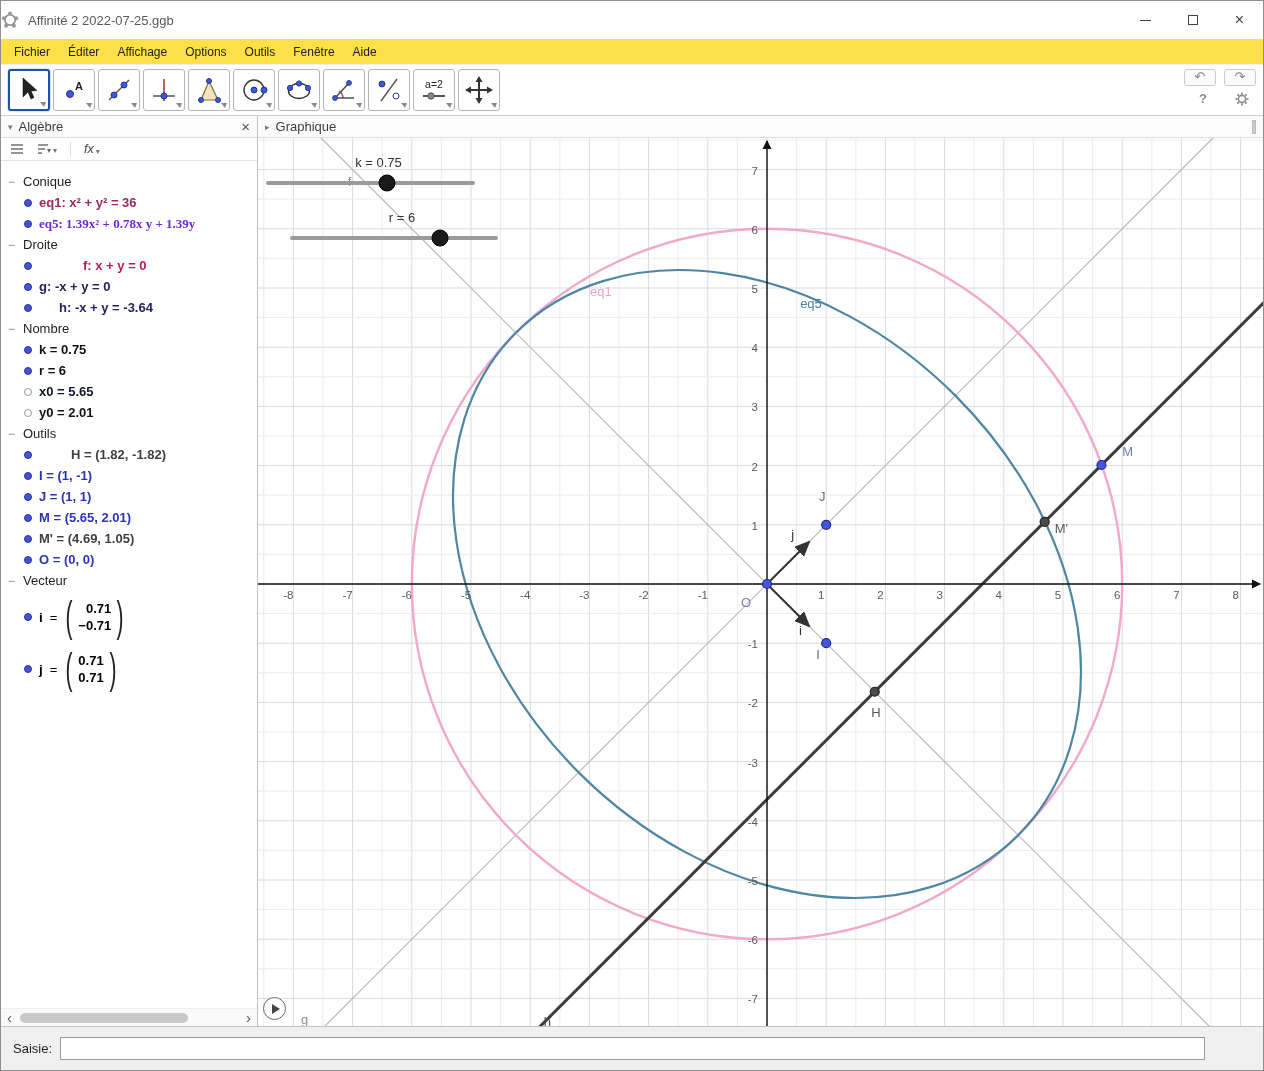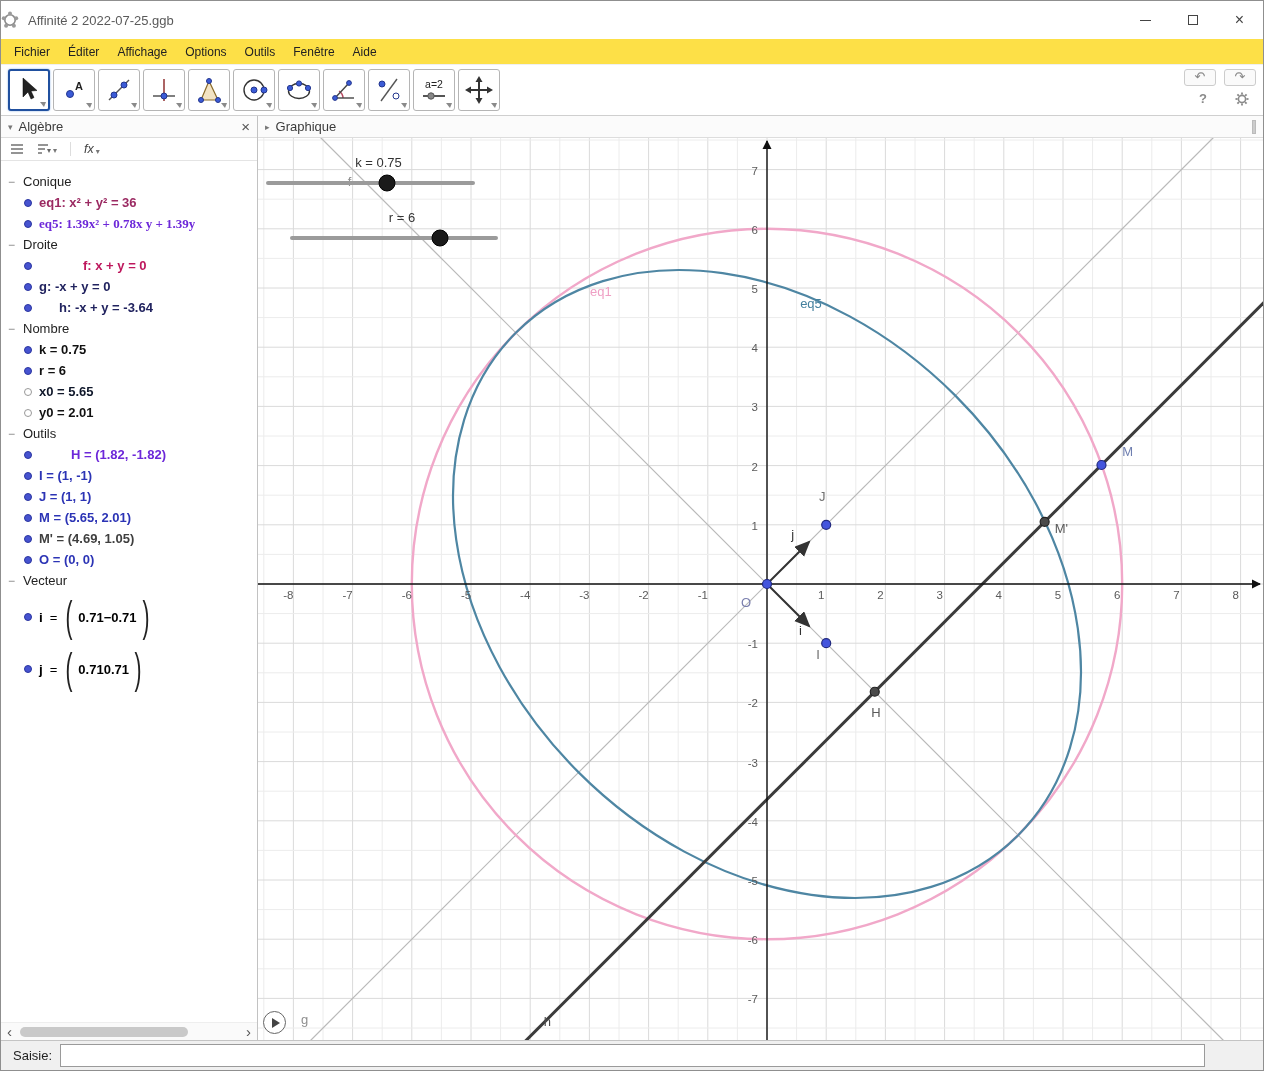--- a/index.html
+++ b/index.html
@@ -46,39 +46,39 @@
   .grp{height:21px;display:flex;align-items:center;padding-left:7px;font-size:13px;color:#222;}
   .gmark{width:15px;color:#888;font-size:12px;flex:none;}
   .obj{height:21px;display:flex;align-items:center;padding-left:23px;}
   .dot{width:8px;height:8px;border-radius:50%;background:#4653d0;border:1px solid #2b35a0;margin-right:7px;flex:none;}
   .dot.hollow{background:#fff;border:1px solid #999;}
   .otext{font-weight:bold;font-size:13px;white-space:nowrap;overflow:hidden;}
   .vecrow{height:52px;display:flex;align-items:center;padding-left:23px;}
   .vec-name{font-weight:bold;font-size:13.5px;margin:0 7px 0 0;}
   .vec-eq{margin-right:5px;font-size:13px;}
   .paren{font-size:42px;font-weight:100;display:inline-block;transform:scaleX(.5);line-height:46px;color:#222;}
-  .vec-col{display:flex;flex-direction:row;align-items:flex-end;font-weight:bold;font-size:13px;line-height:17px;padding:0 2px;}
+  .vec-col{display:flex;flex-direction:column;align-items:flex-end;font-weight:bold;font-size:13px;line-height:17px;padding:0 2px;}
 
   
   .alg-scroll{position:absolute;left:0;right:0;bottom:0;height:18px;display:flex;align-items:center;background:#fafafa;border-top:1px solid #eee;}
   .sarrow{width:17px;text-align:center;color:#555;font-size:15px;line-height:16px;}
   .strack{flex:1;height:12px;position:relative;}
   .sthumb{position:absolute;left:2px;top:1px;width:168px;height:10px;background:#c9c9c9;border-radius:5px;}
 
   
   .graphics{flex:1;display:flex;flex-direction:column;min-width:0;position:relative;background:#fff;}
   .panel-handle{margin-left:auto;width:4px;height:14px;background:#ccc;border:1px solid #bbb;}
   .canvas-wrap{flex:1;position:relative;overflow:hidden;}
   #graph{position:absolute;left:0;top:0;}
   #graph text{font-family:"Liberation Sans",sans-serif;}
   .play-btn{position:absolute;left:5px;bottom:6px;width:23px;height:23px;border:1.5px solid #666;border-radius:50%;background:#fff;display:flex;align-items:center;justify-content:center;}
   .play-tri{width:0;height:0;border-left:8px solid #444;border-top:5px solid transparent;border-bottom:5px solid transparent;margin-left:2px;}
 
   
-  .inputbar{height:30px;background:#f0f0f0;border-top:1px solid #c4c4c4;display:flex;align-items:center;padding:0 12px;font-size:13px;color:#222;flex:none;}
+  .inputbar{height:44px;background:#f0f0f0;border-top:1px solid #c4c4c4;display:flex;align-items:center;padding:0 12px;font-size:13px;color:#222;flex:none;}
   .inputbar input{flex:1;height:23px;border:1px solid #9a9a9a;background:#fff;margin-left:8px;margin-right:46px;font-size:13px;padding:0 5px;font-family:"Liberation Sans",sans-serif;}
 </style>
 </head>
 <body>
 
 <div class="window">
 
   <div class="titlebar">
     <svg width="18" height="18" viewBox="0 0 18 18">
       <circle cx="9" cy="9" r="5.2" fill="none" stroke="#8a8a8a" stroke-width="1.6"></circle>
@@ -327,21 +327,21 @@
             <span class="dot hollow"></span>
             <span class="otext" style="color: rgb(17, 17, 17);">y0 = 2.01</span>
           </div>
 
         <div class="grp">
             <span class="gmark">−</span>
             <span>Outils</span>
           </div>
         <div class="obj">
             <span class="dot"></span>
-            <span class="otext" style="color: #6d28d9; padding-left: 32px;">H = (1.82, -1.82)</span>
+            <span class="otext" style="color: #404040; padding-left: 32px;">H = (1.82, -1.82)</span>
           </div>
         <div class="obj">
             <span class="dot"></span>
             <span class="otext" style="color: rgb(44, 52, 181);">I = (1, -1)</span>
           </div>
         <div class="obj">
             <span class="dot"></span>
             <span class="otext" style="color: rgb(44, 52, 181);">J = (1, 1)</span>
           </div>
         <div class="obj">

